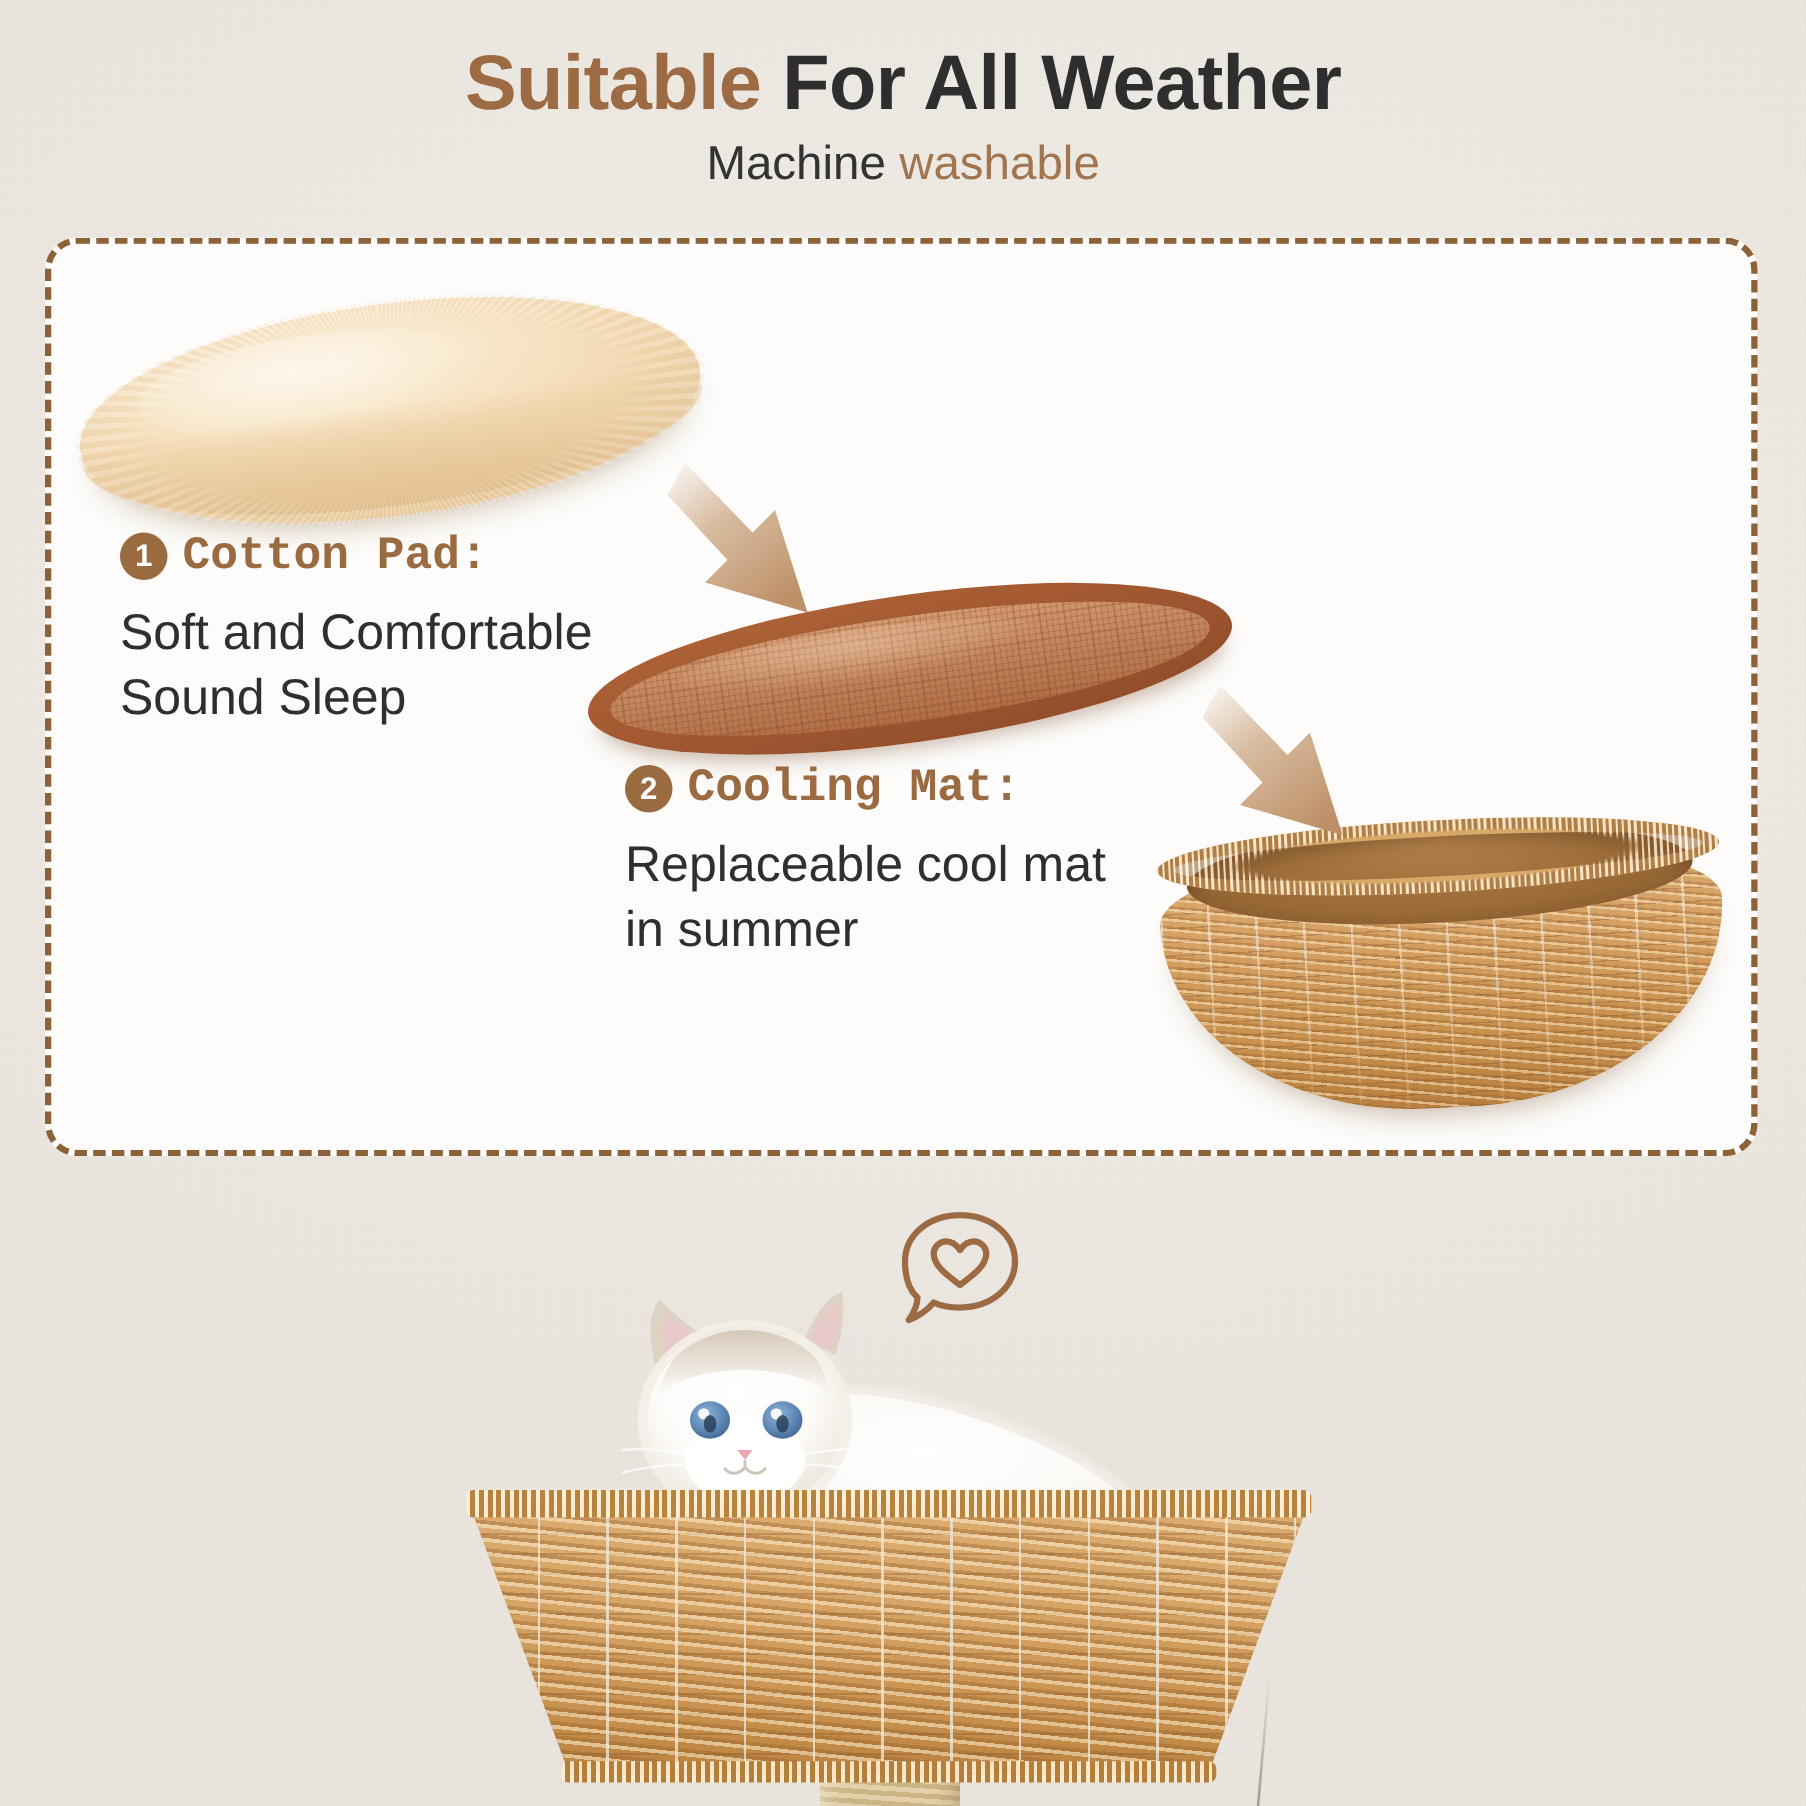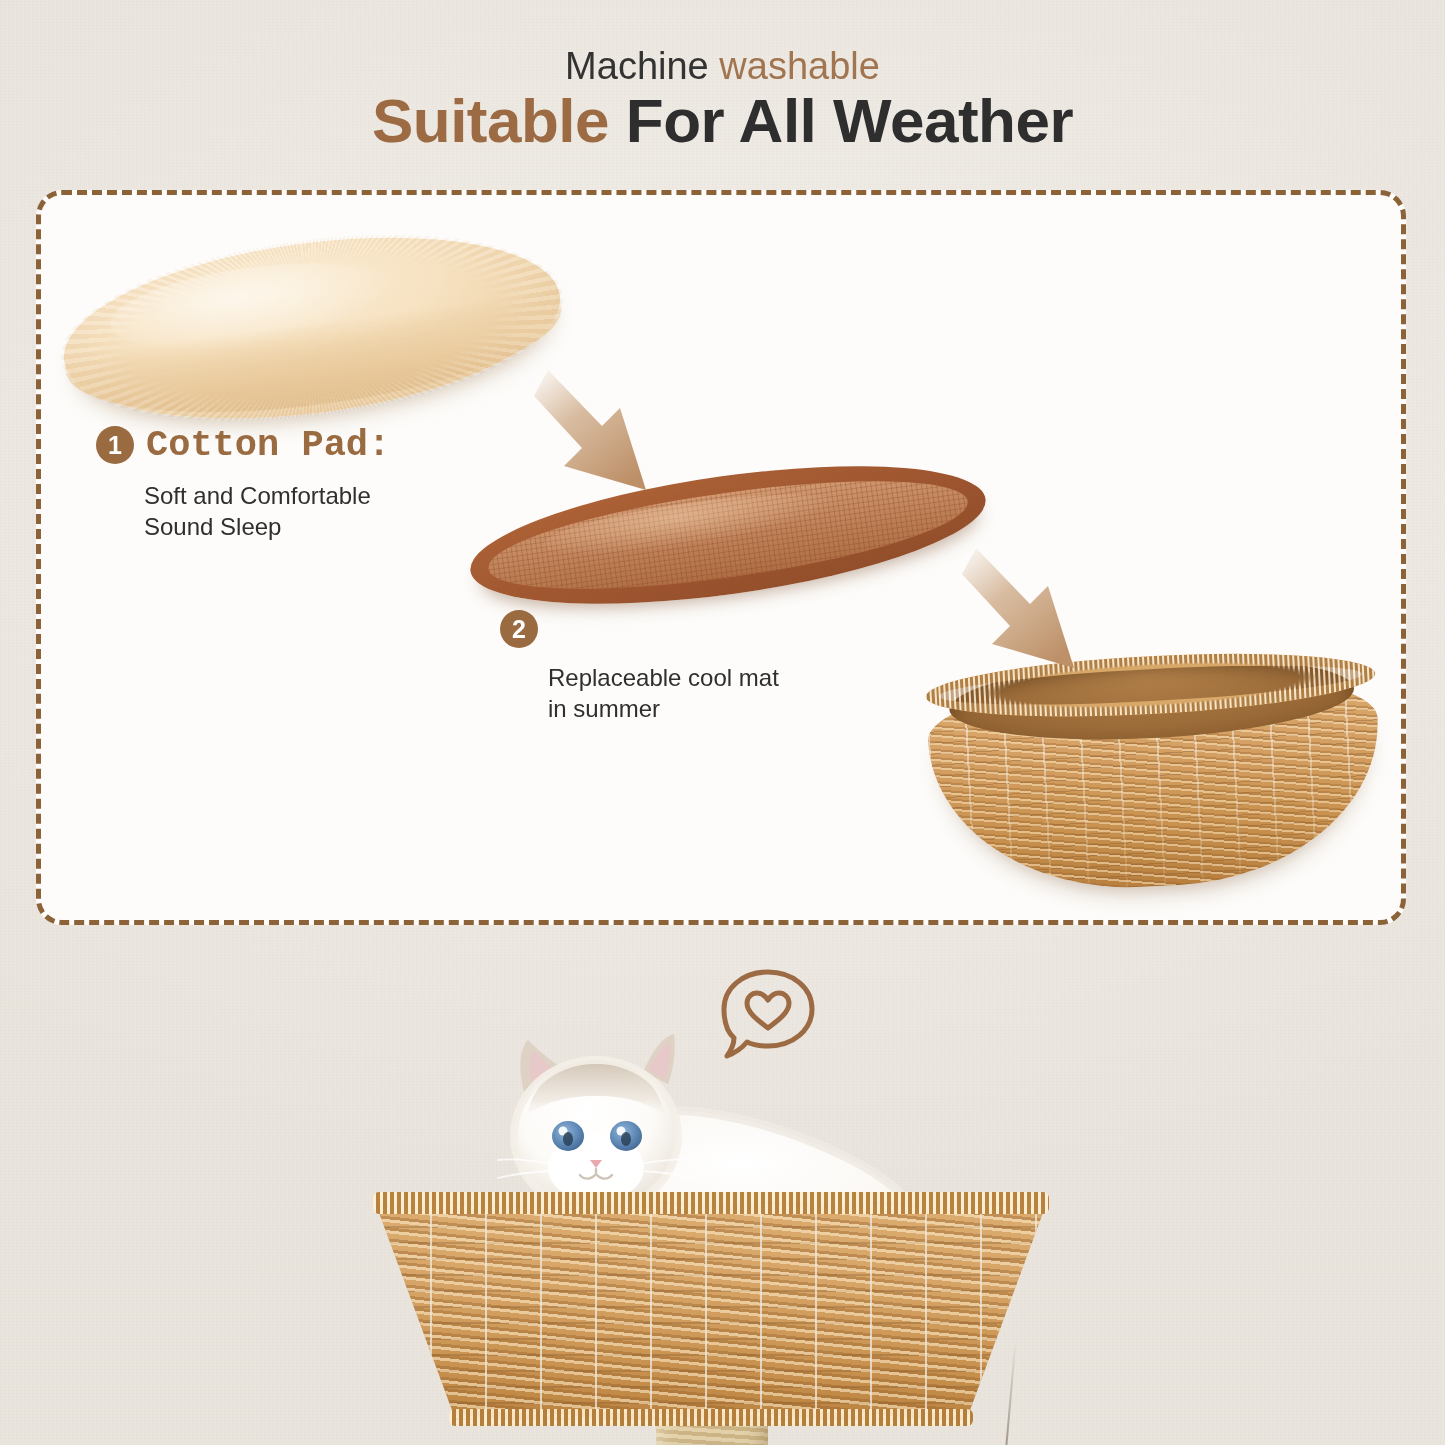--- a/index.html
+++ b/index.html
@@ -266,22 +266,21 @@
   }
   .c-title {
     font-size: 37px;
     font-weight: bold;
     color: #9a6a40;
     white-space: nowrap;
     font-family: Liberation Mono, monospace;
   }
   .c-desc {
     margin-top: 14px;
-    margin-left: 48px;
-    font-size: 24px;
+    font-size: 40px;
     line-height: 1.30;
     color: #2f2f2f;
     white-space: pre-line;
   }
 
   
   #bubble {
     position: absolute;
     left: 716px;
     top: 966px;
@@ -378,22 +377,22 @@
     z-index: 5;
   }
 </style>
 </head>
 <body>
 
 <div id="page">
   <div id="grain"></div>
 
   <div id="header">
+    <div id="title"><span class="t-a">Suitable</span><span class="t-b"> For All Weather</span></div>
     <div id="subtitle"><span class="s-a">Machine </span><span class="s-b">washable</span></div>
-    <div id="title"><span class="t-a">Suitable</span><span class="t-b"> For All Weather</span></div>
   </div>
 
   <div id="panel"></div>
 
   <div id="pad-wrap">
     <div class="pad-body"></div>
     <div class="pad-side"></div>
     <div class="pad-fuzz"></div>
     <div class="pad-sheen"></div>
   </div>
@@ -443,20 +442,21 @@
       <div class="c-num">1</div>
       <div class="c-title">Cotton Pad:</div>
     </div>
     <div class="c-desc">Soft and Comfortable
 Sound Sleep</div>
   </div>
 
   <div class="callout" id="callout2">
     <div class="c-head">
       <div class="c-num">2</div>
+      <div class="c-title">Cooling Mat:</div>
     </div>
     <div class="c-desc">Replaceable cool mat
 in summer</div>
   </div>
 
   <svg id="bubble" viewBox="0 0 104 98">
     <path d="M52 6 C77 6 96 22 96 43 C96 64 77 80 52 80 C44 80 37 79 31 76
              C26 82 19 87 11 90 C16 83 18 77 18 72 C10 65 8 54 8 43 C8 22 27 6 52 6 Z" fill="none" stroke="#9c6b43" stroke-width="5" stroke-linejoin="round" stroke-linecap="round"></path>
     <path d="M52 62 C40 53 31 46 31 37 C31 31 36 27 41 27 C46 27 50 31 52 34
              C54 31 58 27 63 27 C68 27 73 31 73 37 C73 46 64 53 52 62 Z" fill="none" stroke="#9c6b43" stroke-width="5" stroke-linejoin="round" stroke-linecap="round"></path>

